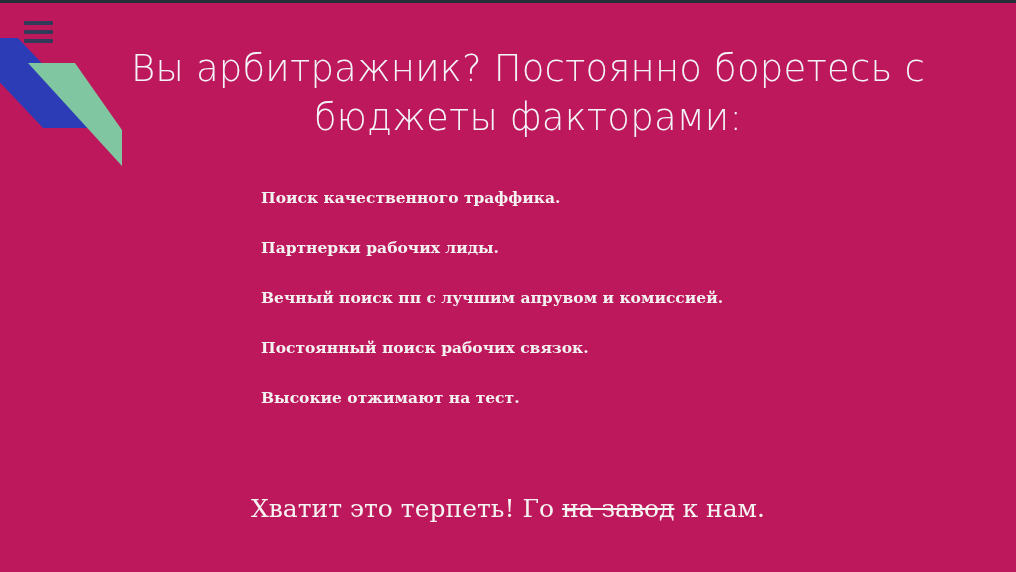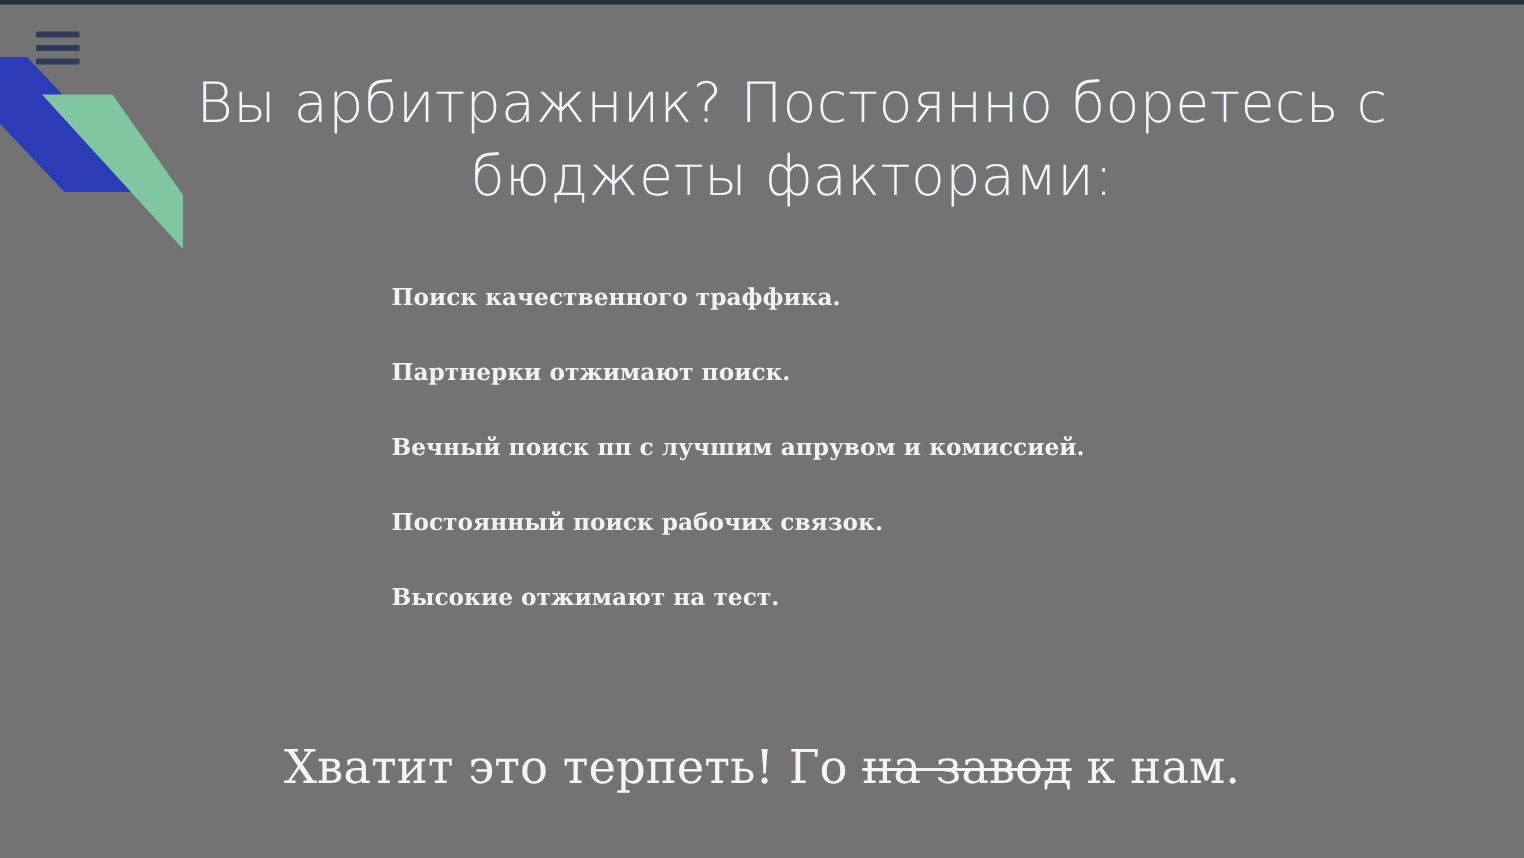--- a/index.html
+++ b/index.html
@@ -10,21 +10,21 @@
     width: 1016px;
     height: 572px;
     overflow: hidden;
     background: #1b212b;
     font-family: "Liberation Sans", sans-serif;
   }
   .page {
     position: relative;
     width: 1016px;
     height: 572px;
-    background: #737373;
+    background: #be185d;
     overflow: hidden;
   }
   
   .top-strip {
     position: absolute;
     top: 0;
     left: 0;
     width: 1016px;
     height: 3px;
     background: #23303a;
@@ -98,21 +98,21 @@
   }
   
   .closing {
     position: absolute;
     left: 0;
     top: 494px;
     width: 1016px;
     text-align: center;
     color: #f6f4f2;
     font-family: "DejaVu Serif", "Liberation Serif", serif;
-    font-size: 31px;
+    font-size: 25px;
     font-weight: 400;
     white-space: nowrap;
   }
   .closing .strike {
     text-decoration: line-through;
     text-decoration-thickness: 2px;
   }
 </style>
 </head>
 <body>
@@ -134,21 +134,21 @@
     <span class="bar"></span>
   </div>
 
   <div class="headline">
     <span class="l1">Вы арбитражник? Постоянно боретесь с</span>
     <span class="l2">бюджеты факторами:</span>
   </div>
 
   <div class="factors">
     <div class="factor">Поиск качественного траффика.</div>
-    <div class="factor">Партнерки отжимают поиск.</div>
+    <div class="factor">Партнерки рабочих лиды.</div>
     <div class="factor">Вечный поиск пп с лучшим апрувом и комиссией.</div>
     <div class="factor">Постоянный поиск рабочих связок.</div>
     <div class="factor">Высокие отжимают на тест.</div>
   </div>
 
   <div class="closing">
     <span>Хватит это терпеть! Го </span><span class="strike">на завод</span><span> к нам.</span>
   </div>
 
 </div>

